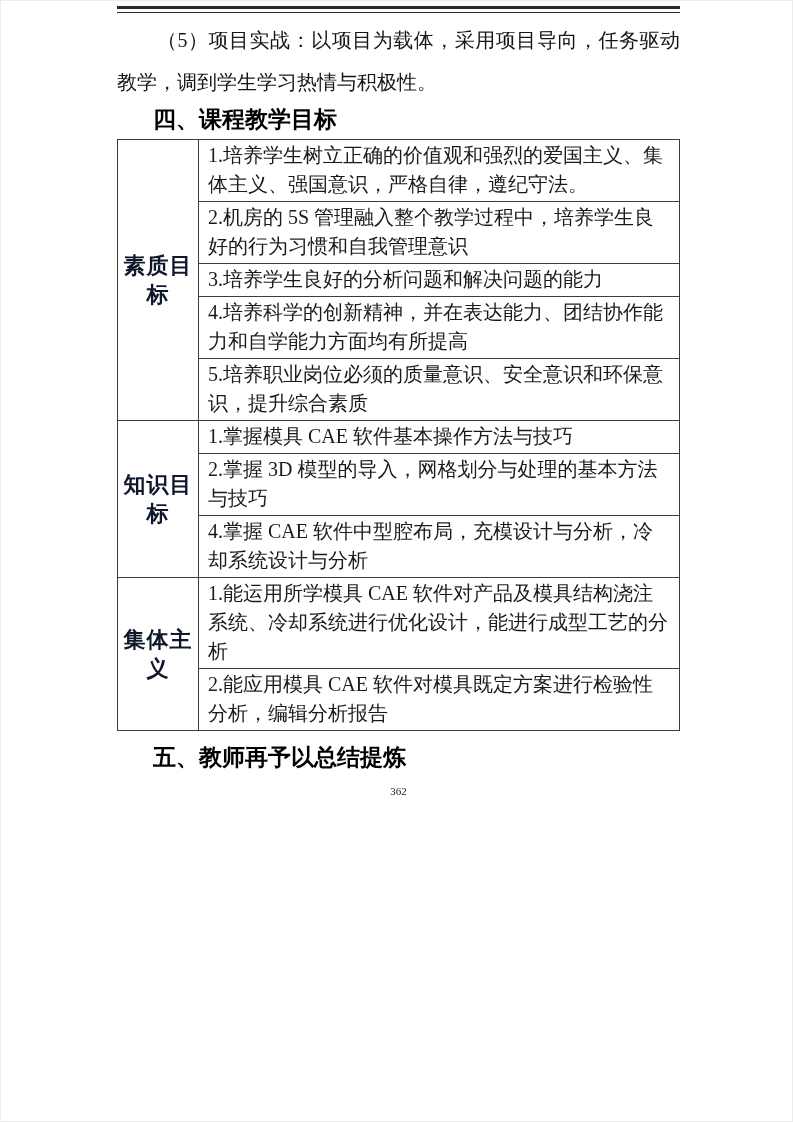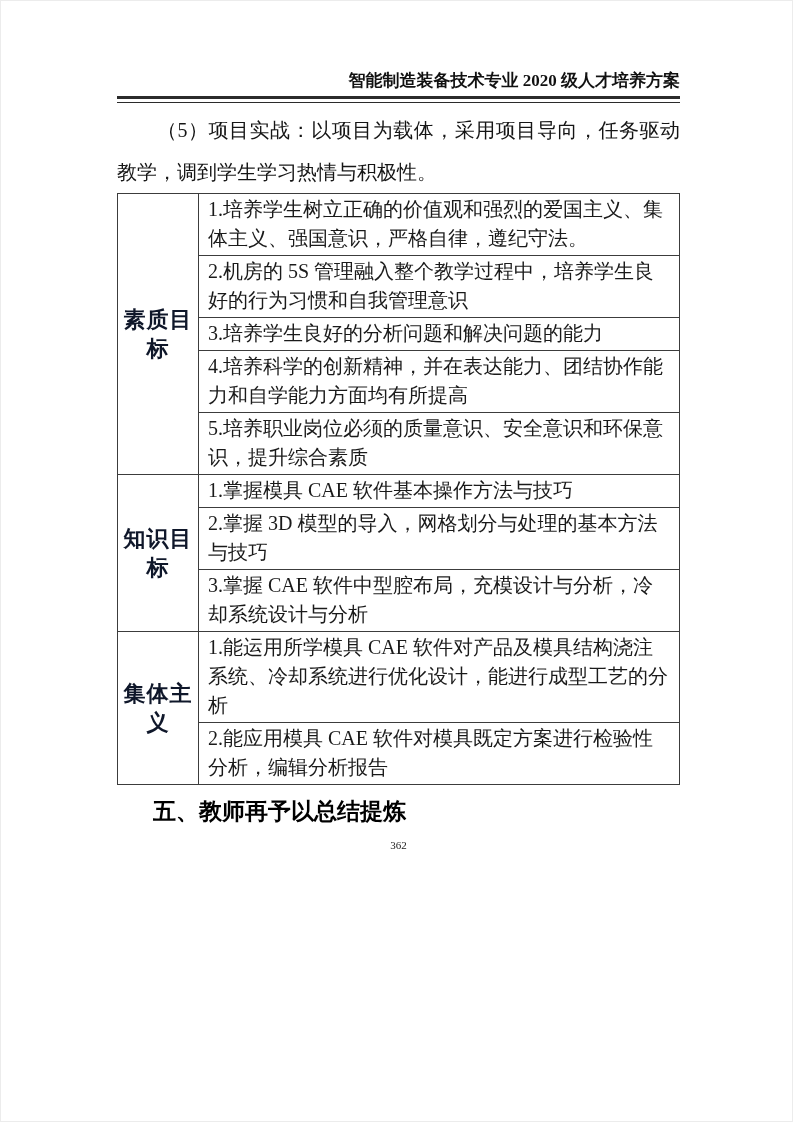--- a/index.html
+++ b/index.html
@@ -84,27 +84,27 @@
     font-size: 11px;
     color: #222;
   }
 </style>
 </head>
 <body>
 
 <div class="page">
   <div class="content">
 
-    <div class="doc-header">智能制造装备技术专业 2020 级人才培养方案</div>
     <div class="header-rule"></div>
 
     <div class="body-text">
       <p class="para">（5）项目实战：以项目为载体，采用项目导向，任务驱动教学，调到学生学习热情与积极性。</p>
     </div>
 
+    <div class="section-heading">四、课程教学目标</div>
 
     <table class="objectives">
       <tbody>
 
         <tr>
           <td class="group-label" rowspan="5">素质目标</td>
           <td>1.培养学生树立正确的价值观和强烈的爱国主义、集体主义、强国意识，严格自律，遵纪守法。</td>
         </tr>
         <tr>
           <td>2.机房的 5S 管理融入整个教学过程中，培养学生良好的行为习惯和自我管理意识</td>
@@ -120,21 +120,21 @@
         </tr>
 
         <tr>
           <td class="group-label" rowspan="3">知识目标</td>
           <td>1.掌握模具 CAE 软件基本操作方法与技巧</td>
         </tr>
         <tr>
           <td>2.掌握 3D 模型的导入，网格划分与处理的基本方法与技巧</td>
         </tr>
         <tr>
-          <td>3.掌握 CAE 软件中型腔布局，充模设计与分析，冷却系统设计与分析</td>
+          <td>4.掌握 CAE 软件中型腔布局，充模设计与分析，冷却系统设计与分析</td>
         </tr>
 
         <tr>
           <td class="group-label" rowspan="2">集体主义</td>
           <td>1.能运用所学模具 CAE 软件对产品及模具结构浇注系统、冷却系统进行优化设计，能进行成型工艺的分析</td>
         </tr>
         <tr>
           <td>2.能应用模具 CAE 软件对模具既定方案进行检验性分析，编辑分析报告</td>
         </tr>
       </tbody>

